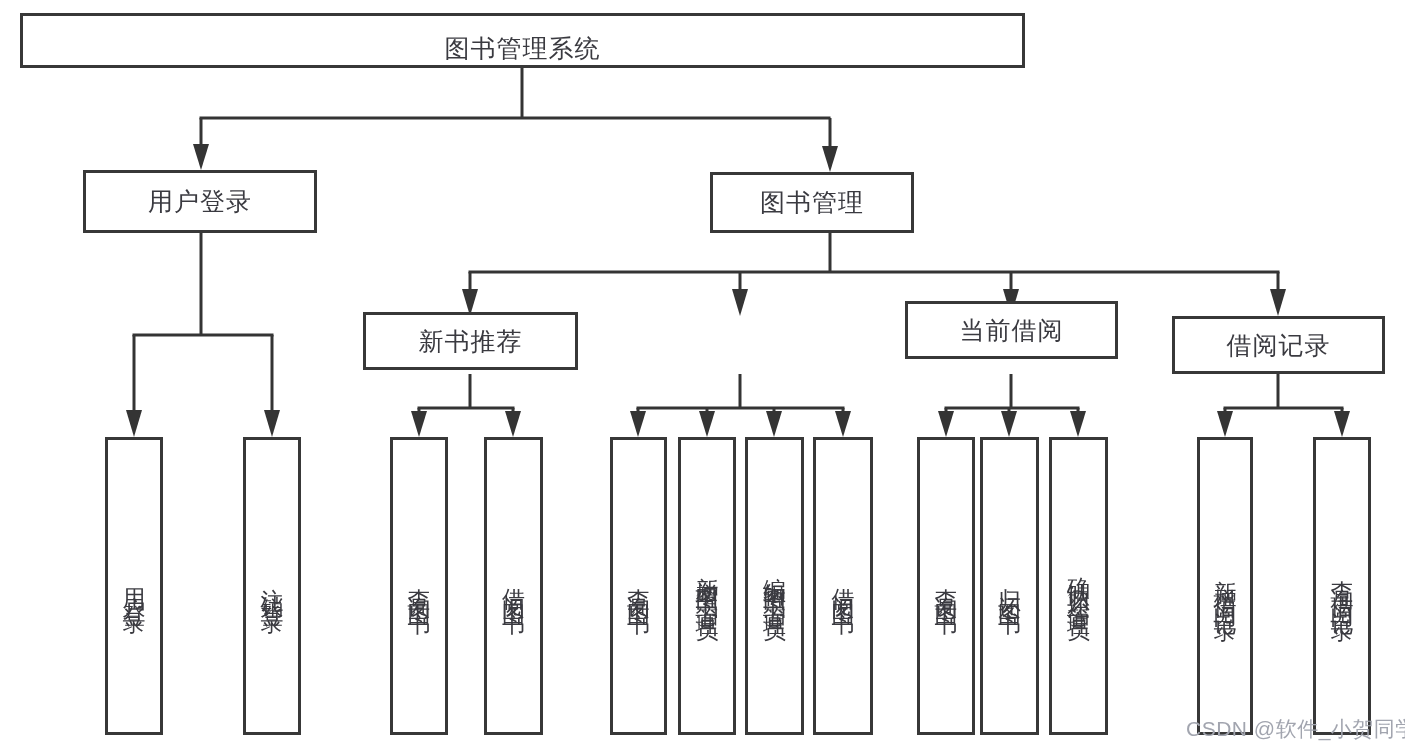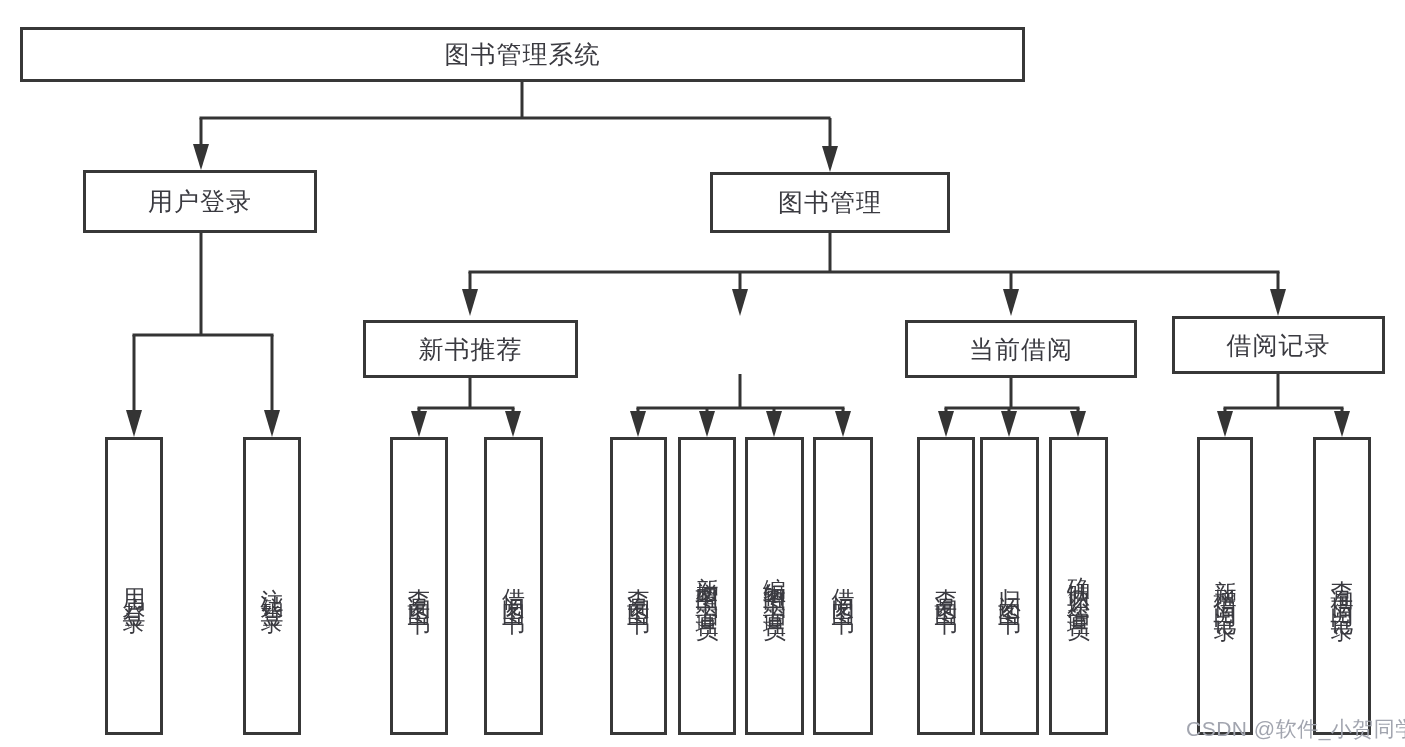--- a/index.html
+++ b/index.html
@@ -140,35 +140,35 @@
     <g>
       <path d="M1278 374 V408"></path>
       <path d="M1223.5 408 H1343.5"></path>
       <path d="M1225 408 V412"></path>
       <polygon points="1217,411 1233,411 1225,437"></polygon>
       <path d="M1342 408 V412"></path>
       <polygon points="1334,411 1350,411 1342,437"></polygon>
     </g>
   </svg>
 
-  <div class="box h-box" style="left:20px; top:27px; width:1005px; height:55px;">
+  <div class="box h-box" style="left:20px; top:13px; width:1005px; height:55px;align-items:flex-end;">
     <span>图书管理系统</span>
   </div>
 
   <div class="box h-box" style="left:83px; top:170px; width:234px; height:63px;">
     <span>用户登录</span>
   </div>
-  <div class="box h-box" style="left:710px; top:172px; width:240px; height:61px;">
+  <div class="box h-box" style="left:710px; top:172px; width:204px; height:61px;">
     <span>图书管理</span>
   </div>
 
-  <div class="box h-box" style="left:363px; top:320px; width:215px; height:58px;">
+  <div class="box h-box" style="left:363px; top:312px; width:215px; height:58px;">
     <span>新书推荐</span>
   </div>
-  <div class="box h-box" style="left:905px; top:320px; width:232px; height:58px;">
+  <div class="box h-box" style="left:905px; top:301px; width:213px; height:58px;">
     <span>当前借阅</span>
   </div>
   <div class="box h-box" style="left:1172px; top:316px; width:213px; height:58px;">
     <span>借阅记录</span>
   </div>
 
   <div class="box v-box" style="left:105px; top:437px; width:58px; height:298px;">
     <span>用户登录</span>
   </div>
   <div class="box v-box" style="left:243px; top:437px; width:58px; height:298px;">

